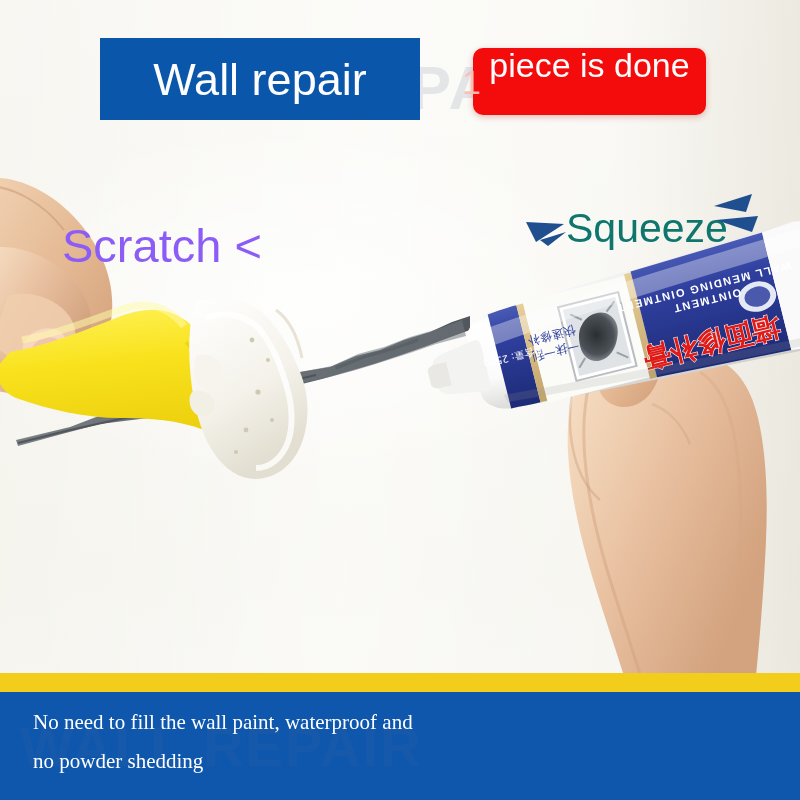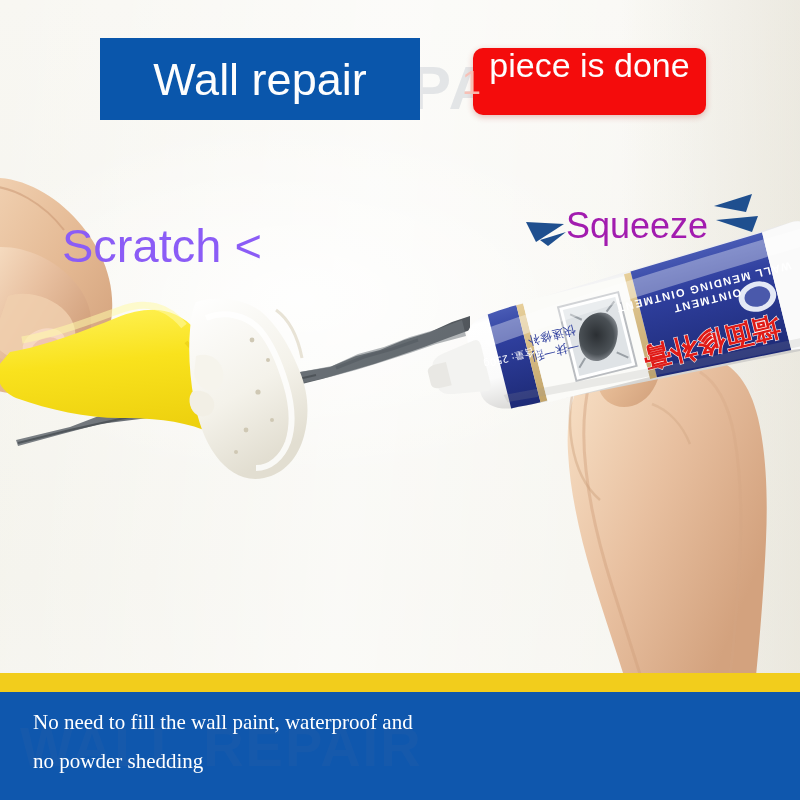--- a/index.html
+++ b/index.html
@@ -100,22 +100,22 @@
     position: absolute;
     left: 62px; top: 222px;
     color: #8b5cf6;
     font-size: 47px;
     line-height: 1;
     white-space: nowrap;
   }
   .label-squeeze {
     position: absolute;
     left: 566px; top: 208px;
-    color: #a21caf;
-    font-size: 36px;
+    color: #0f766e;
+    font-size: 41px;
     line-height: 1;
     white-space: nowrap;
   }
   .tri { position: absolute; }
 
   
   .band-yellow {
     position: absolute;
     left: 0; top: 673px;
     width: 800px; height: 19px;

